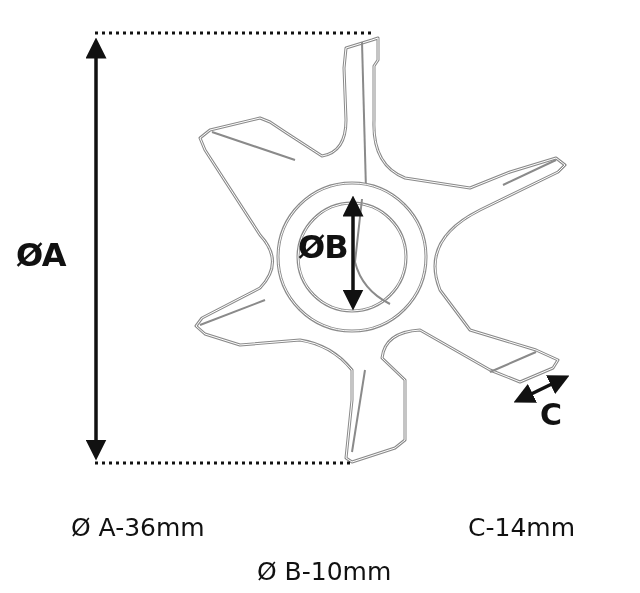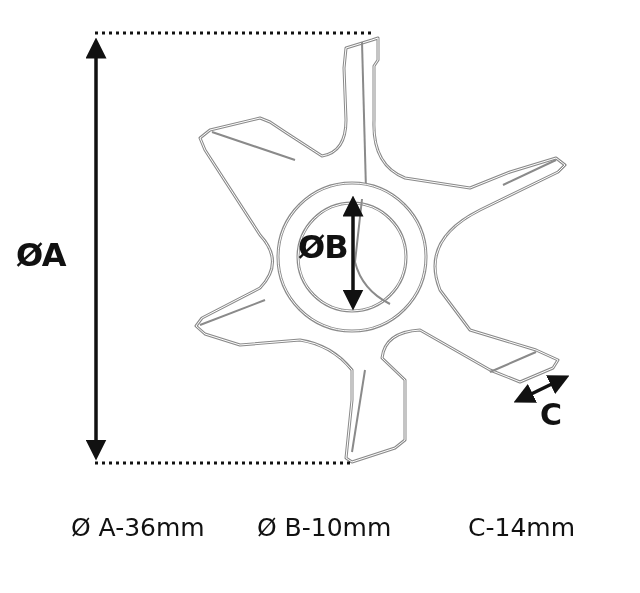--- a/index.html
+++ b/index.html
@@ -4,21 +4,21 @@
   <style>
     html, body { margin: 0; padding: 0; background: #ffffff; }
     body { width: 640px; height: 593px; position: relative; overflow: hidden; font-family: "DejaVu Sans", sans-serif; }
     #diagram { position: absolute; left: 0; top: 0; width: 640px; height: 593px; }
     .label-big { position: absolute; font-family: "DejaVu Sans", sans-serif; font-weight: bold; color: #111; }
     #label-a { left: 16px; top: 236px; font-size: 32px; letter-spacing: -1px; }
     #label-b { left: 298px; top: 228px; font-size: 32px; letter-spacing: -1px; }
     #label-c { left: 540px; top: 397px; font-size: 30px; }
     .spec { position: absolute; top: 513px; font-family: "DejaVu Sans", sans-serif; font-size: 25px; color: #111; white-space: nowrap; }
     #spec-a { left: 47px; margin-left: 24px; }
-    #spec-b { left: 257px; }
+    #spec-b { left: 257px; margin-top: 44px; }
     #spec-c { left: 468px; text-align: center; }
   </style>
 </head>
 <body>
 
 <svg id="diagram" viewBox="0 0 640 593" xmlns="http://www.w3.org/2000/svg">
   <defs>
     <marker id="ah" viewBox="0 0 10 10" refX="5" refY="5" markerWidth="6" markerHeight="6" orient="auto-start-reverse">
       <path d="M0,0 L10,5 L0,10 z" fill="#111"></path>
     </marker>

